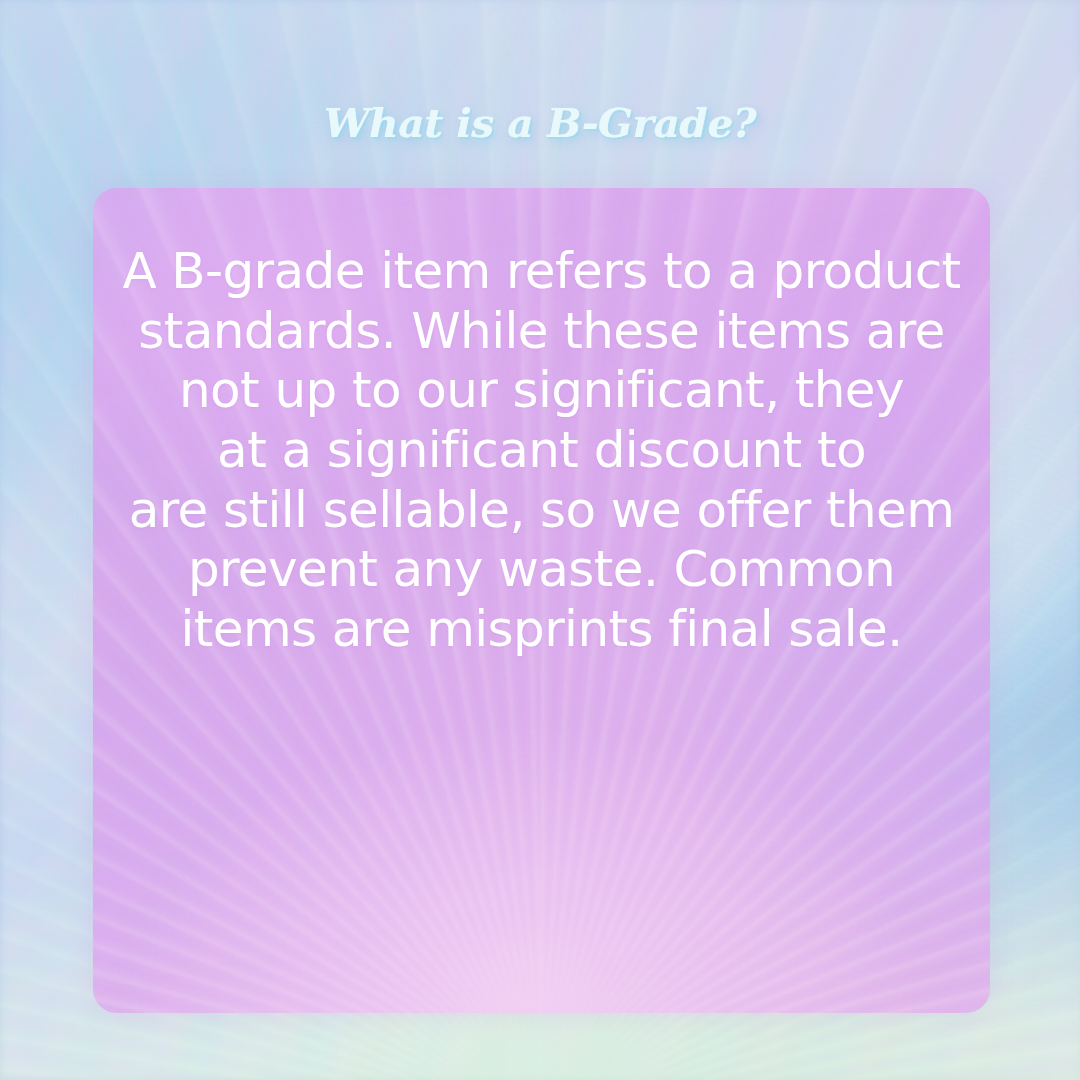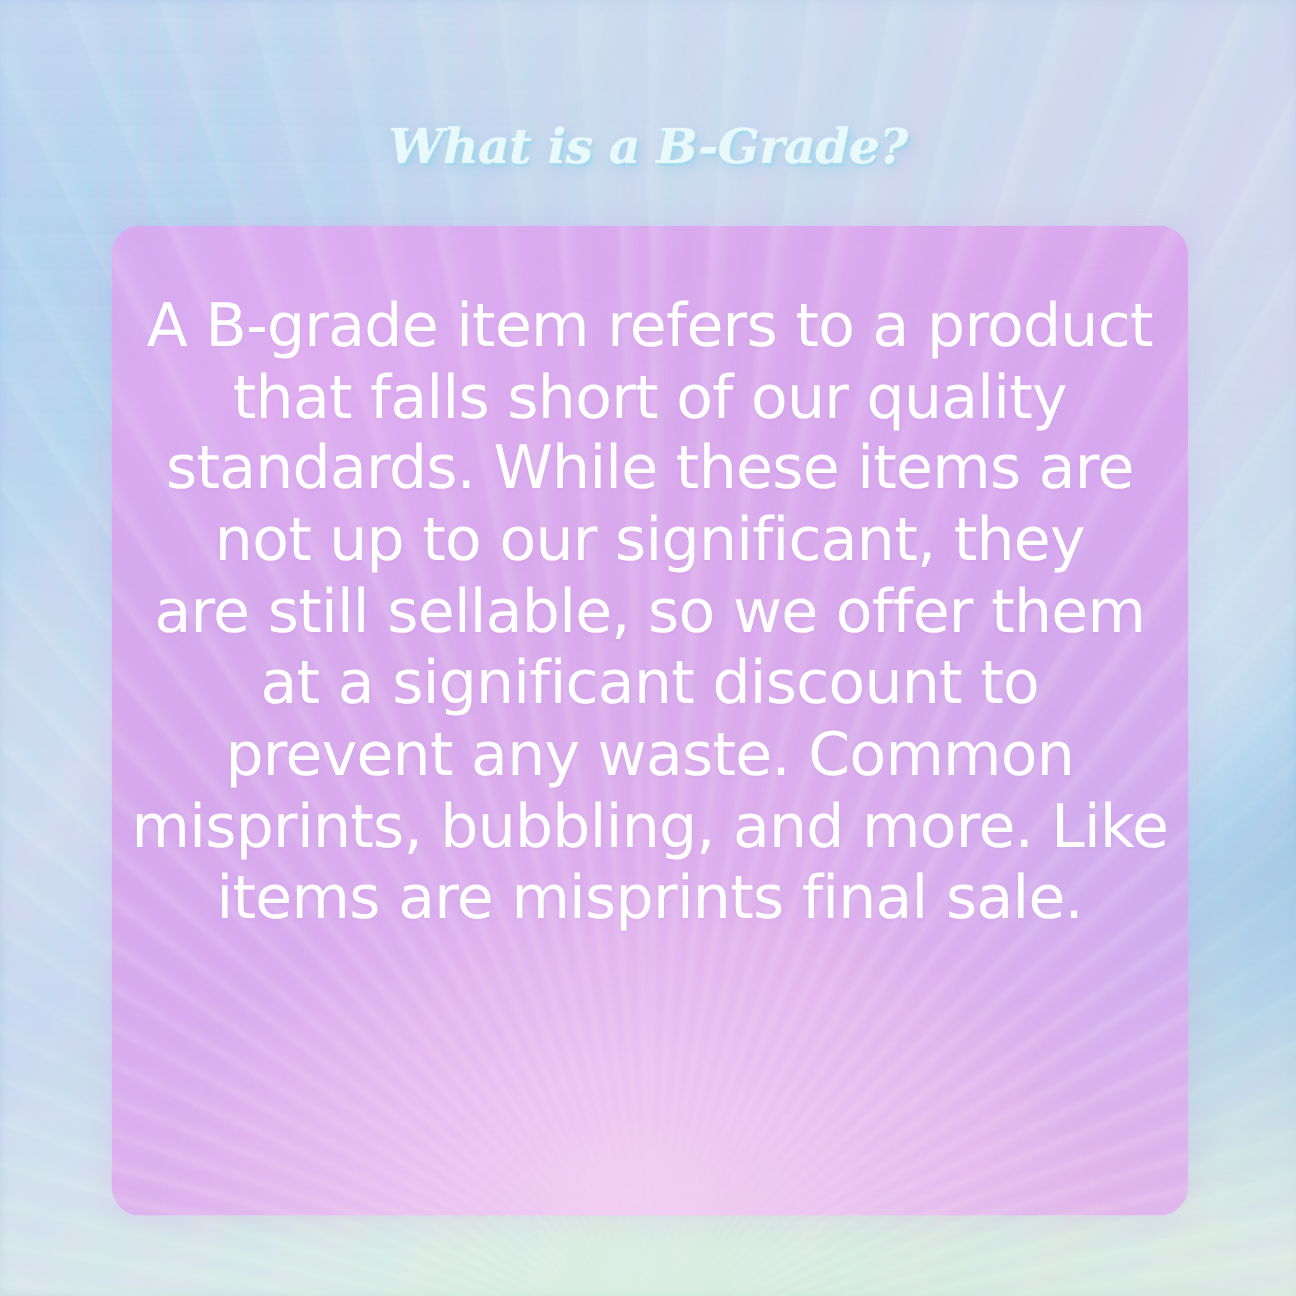--- a/index.html
+++ b/index.html
@@ -260,24 +260,22 @@
   <div class="bg-layer bg-soften"></div>
 
   <h1 class="title" style="font-size: 40px;">What is a B-Grade?</h1>
 
   <section class="card">
     <div class="card-burst"></div>
     <div class="card-bloom"></div>
 
     <div class="body-copy" style="font-size: 50px; line-height: 59.6491px;">
       <span class="ln">A B-grade item refers to a product</span>
-      <span class="ln">that falls short of our quality</span>
       <span class="ln">standards. While these items are</span>
       <span class="ln">not up to our significant, they</span>
+      <span class="ln">at a significant discount to</span>
       <span class="ln">are still sellable, so we offer them</span>
-      <span class="ln">at a significant discount to</span>
       <span class="ln">prevent any waste. Common</span>
-      <span class="ln">misprints, bubbling, and more. Like</span>
       <span class="ln">items are misprints final sale.</span>
     </div>
   </section>
 
 </div>
 
 </body></html>

